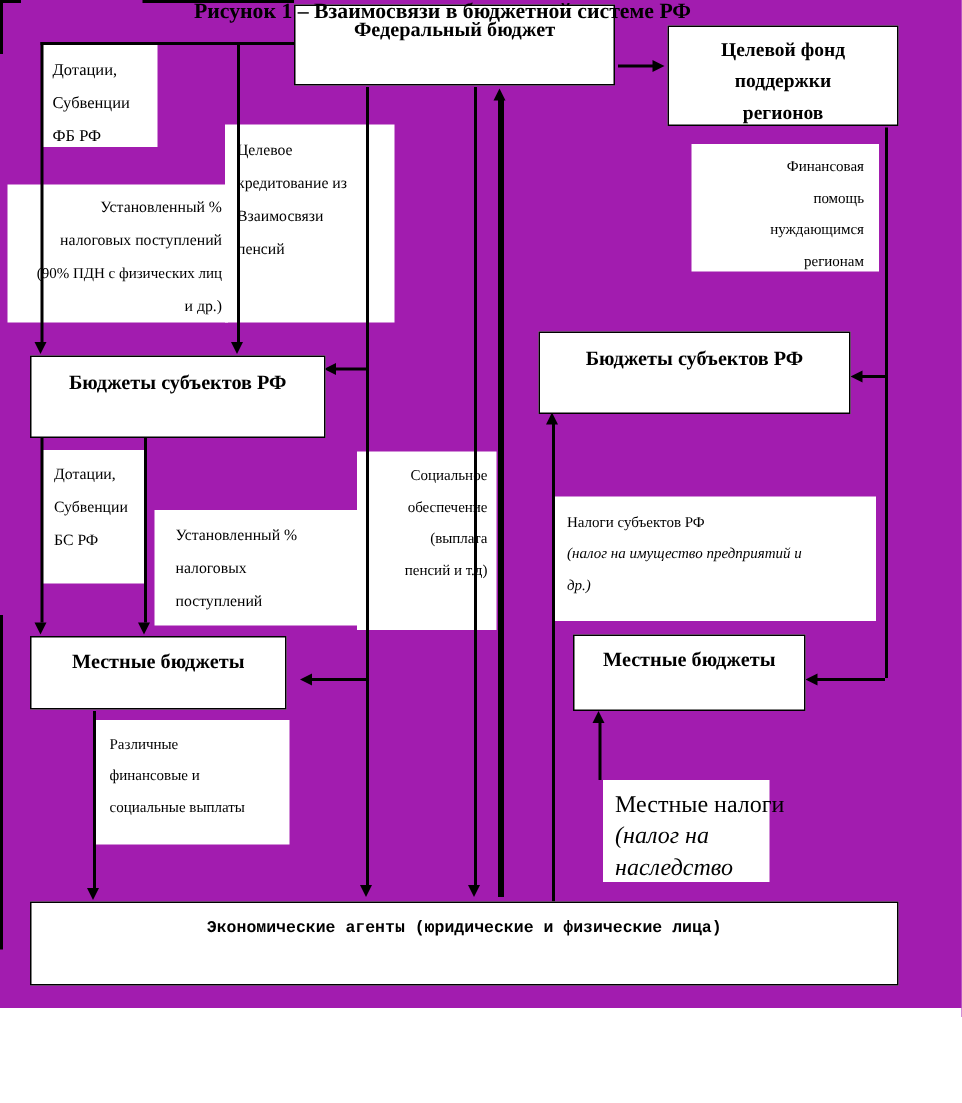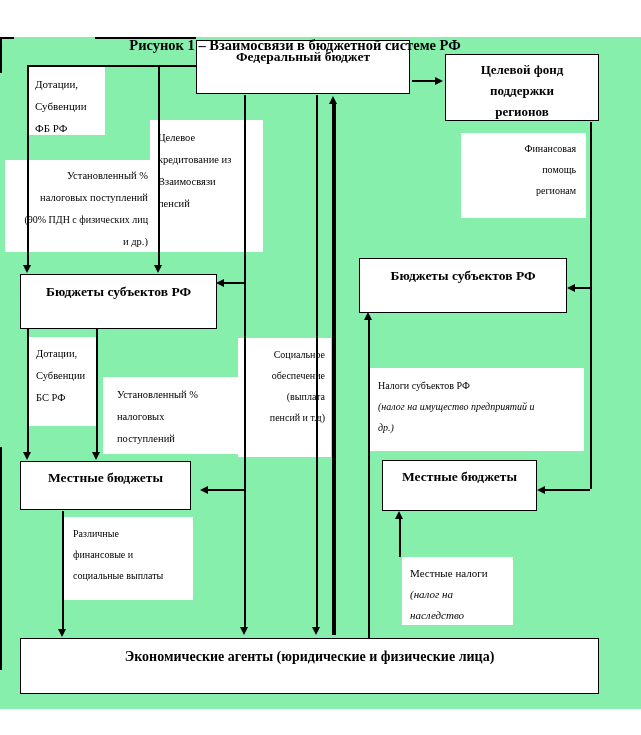--- a/index.html
+++ b/index.html
@@ -1,22 +1,21 @@
 <!DOCTYPE html>
 <html><head>
 <meta charset="utf-8">
 <style>
   html,body{margin:0;padding:0;}
   #canvas{
     position:relative;
     width:641px;height:672px;
-    background:#86efac;
+    background:#a21caf;
     font-family:"Liberation Serif", serif;
     overflow:hidden;
-    margin-top:37px;
   }
   
   .node{
     position:absolute;
     background:#ffffff;
     border:1.5px solid #000;
     box-sizing:border-box;
     z-index:3;
     font-weight:bold;
     color:#000;
@@ -126,21 +125,21 @@
 
   <div class="node" style="left:20px;top:424px;width:171px;height:49px;padding-top:7px;">
     <div class="nl">Местные бюджеты</div>
   </div>
 
   <div class="node" style="left:382px;top:423px;width:155px;height:51px;padding-top:7px;">
     <div class="nl">Местные бюджеты</div>
   </div>
 
   <div class="node" style="left:20px;top:601px;width:579px;height:56px;padding-top:9px;">
-    <div class="nl" style="font-size:14px;">Экономические агенты (юридические и физические лица)</div>
+    <div class="nl" style="font-size:11px;font-family:Liberation Mono, monospace;">Экономические агенты (юридические и физические лица)</div>
   </div>
 
   <div class="tb" style="left:28px;top:30px;width:77px;height:68px;padding:6px 0 0 7px;font-size:11px;line-height:22px;">
     <div>Дотации,</div>
     <div>Субвенции</div>
     <div>ФБ РФ</div>
   </div>
 
   <div class="tb" style="left:5px;top:123px;width:147px;height:92px;padding:5px 4px 0 0;font-size:10.5px;line-height:22px;text-align:right;">
     <div>Установленный %</div>
@@ -153,20 +152,21 @@
     <div>Целевое</div>
     <div>кредитование из</div>
     <div>Взаимосвязи</div>
     <div>пенсий</div>
   </div>
 
 
   <div class="tb" style="left:461px;top:96px;width:125px;height:85px;padding:5px 10px 0 0;font-size:10px;line-height:21px;text-align:right;">
     <div>Финансовая</div>
     <div>помощь</div>
+    <div>нуждающимся</div>
     <div>регионам</div>
   </div>
 
   <div class="tb" style="left:28px;top:300px;width:69px;height:89px;padding:6px 0 0 8px;font-size:10.5px;line-height:22px;">
     <div>Дотации,</div>
     <div>Субвенции</div>
     <div>БС РФ</div>
   </div>
 
   <div class="tb" style="left:103px;top:340px;width:135px;height:77px;padding:7px 0 0 14px;font-size:10.5px;line-height:22px;">
@@ -187,21 +187,21 @@
     <div class="it">(налог на имущество предприятий и</div>
     <div class="it">др.)</div>
   </div>
 
   <div class="tb" style="left:63px;top:480px;width:130px;height:83px;padding:6px 0 0 10px;font-size:10px;line-height:21px;">
     <div>Различные</div>
     <div>финансовые и</div>
     <div>социальные выплаты</div>
   </div>
 
-  <div class="tb" style="left:402px;top:520px;width:111px;height:68px;padding:6px 0 0 8px;font-size:11px;line-height:21px;">
+  <div class="tb" style="left:402px;top:520px;width:111px;height:68px;padding:6px 0 0 8px;font-size:16px;line-height:21px;">
     <div>Местные налоги</div>
     <div class="it">(налог на</div>
     <div class="it">наследство</div>
   </div>
 
   <div class="caption">Рисунок 1 – Взаимосвязи в бюджетной системе РФ</div>
 
 </div>
 
 </body></html>

